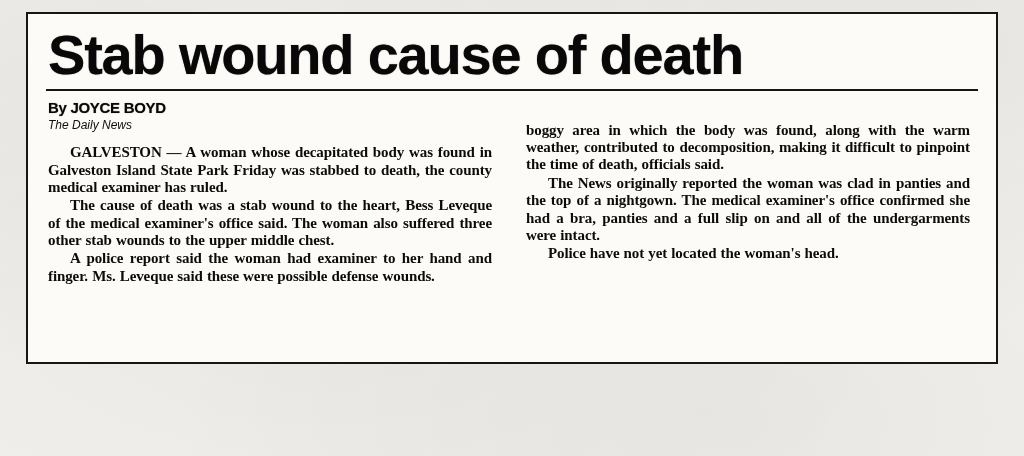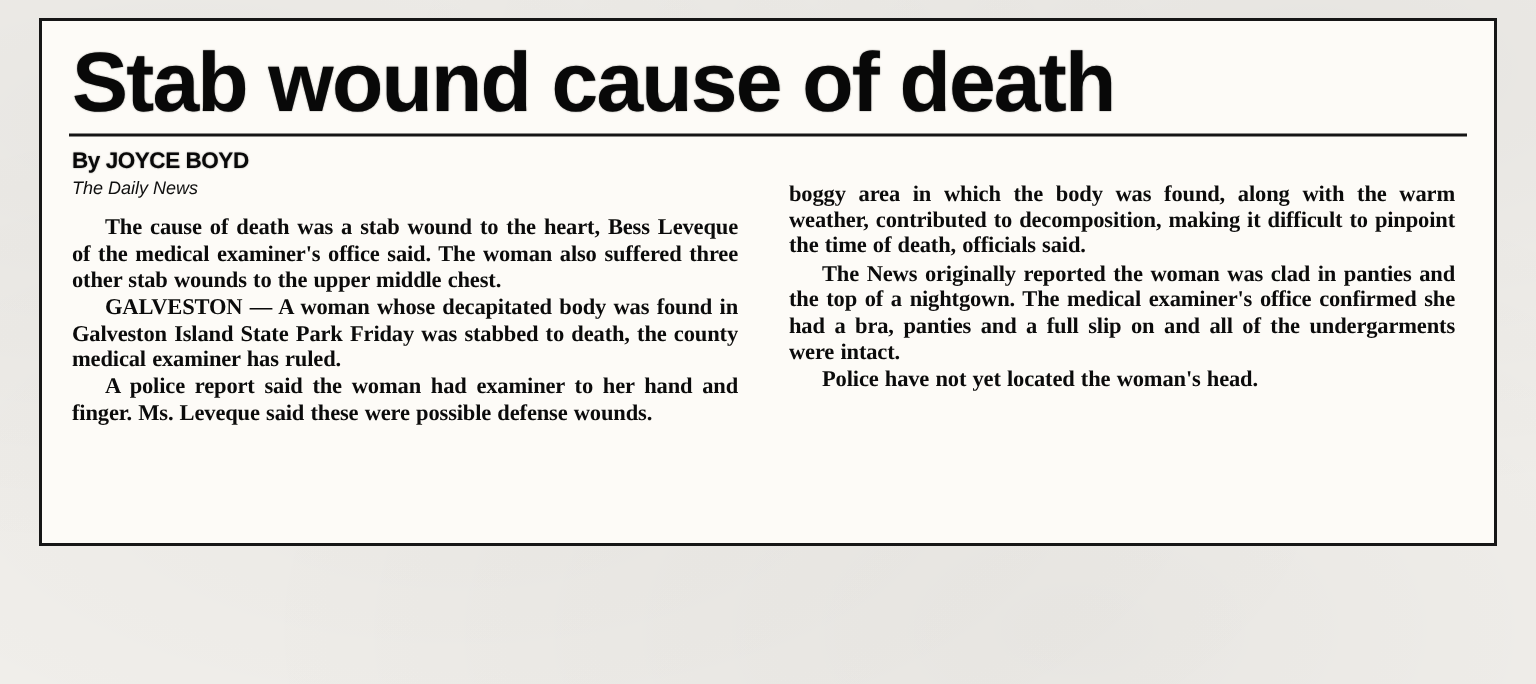--- a/index.html
+++ b/index.html
@@ -109,22 +109,22 @@
   <div class="paper">
 
     <h1 class="headline">Stab wound cause of death</h1>
     <div class="rule"></div>
 
     <div class="columns">
 
       <div class="col col-left">
         <div class="byline">By JOYCE BOYD</div>
         <div class="byline-sub">The Daily News</div>
+        <p class="body">GALVESTON — A woman whose decapitated body was found in Galveston Island State Park Friday was stabbed to death, the county medical examiner has ruled.</p>
         <p class="body">The cause of death was a stab wound to the heart, Bess Leveque of the medical examiner's office said. The woman also suffered three other stab wounds to the upper middle chest.</p>
-        <p class="body">GALVESTON — A woman whose decapitated body was found in Galveston Island State Park Friday was stabbed to death, the county medical examiner has ruled.</p>
         <p class="body">A police report said the woman had examiner to her hand and finger. Ms. Leveque said these were possible defense wounds.</p>
       </div>
 
       <div class="col col-right">
         <p class="body no-indent">boggy area in which the body was found, along with the warm weather, contributed to decomposition, making it difficult to pinpoint the time of death, officials said.</p>
         <p class="body">The News originally reported the woman was clad in panties and the top of a nightgown. The medical examiner's office confirmed she had a bra, panties and a full slip on and all of the undergarments were intact.</p>
         <p class="body">Police have not yet located the woman's head.</p>
       </div>
 
     </div>

